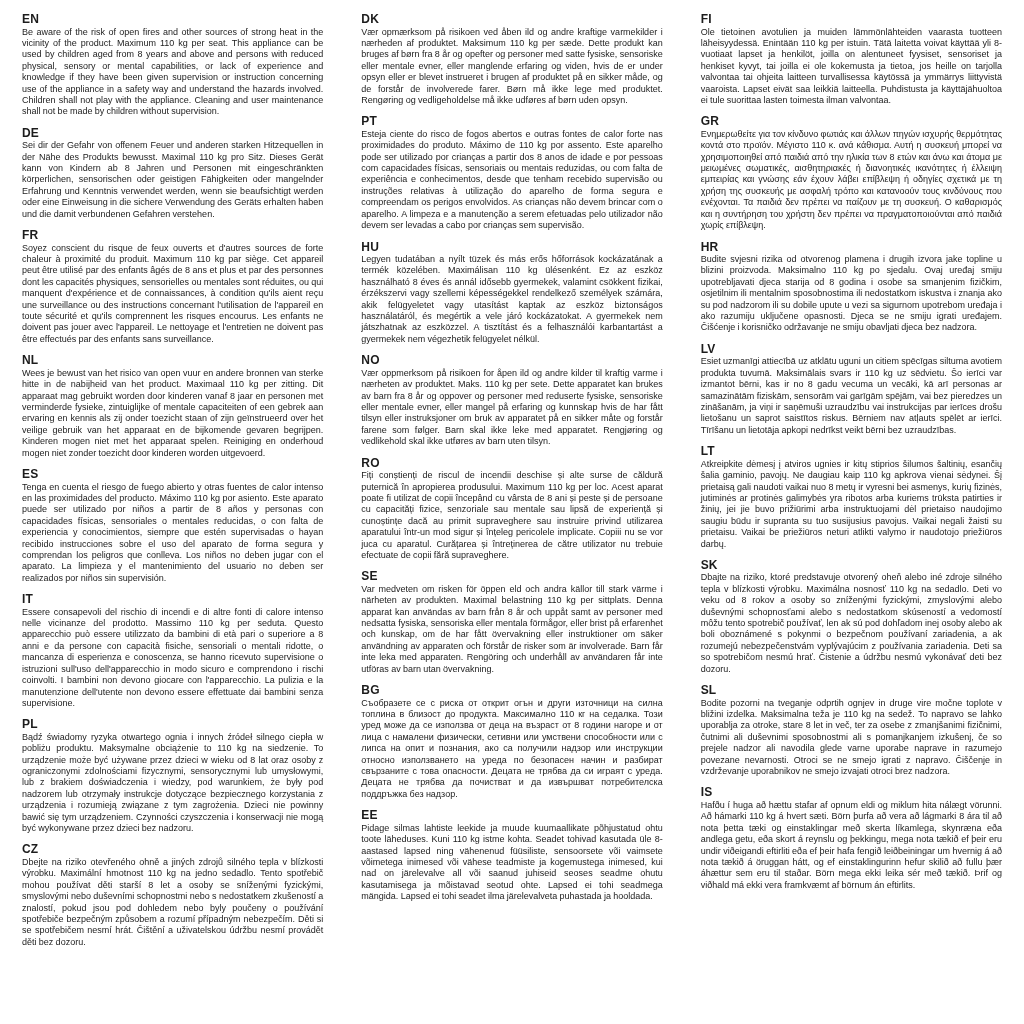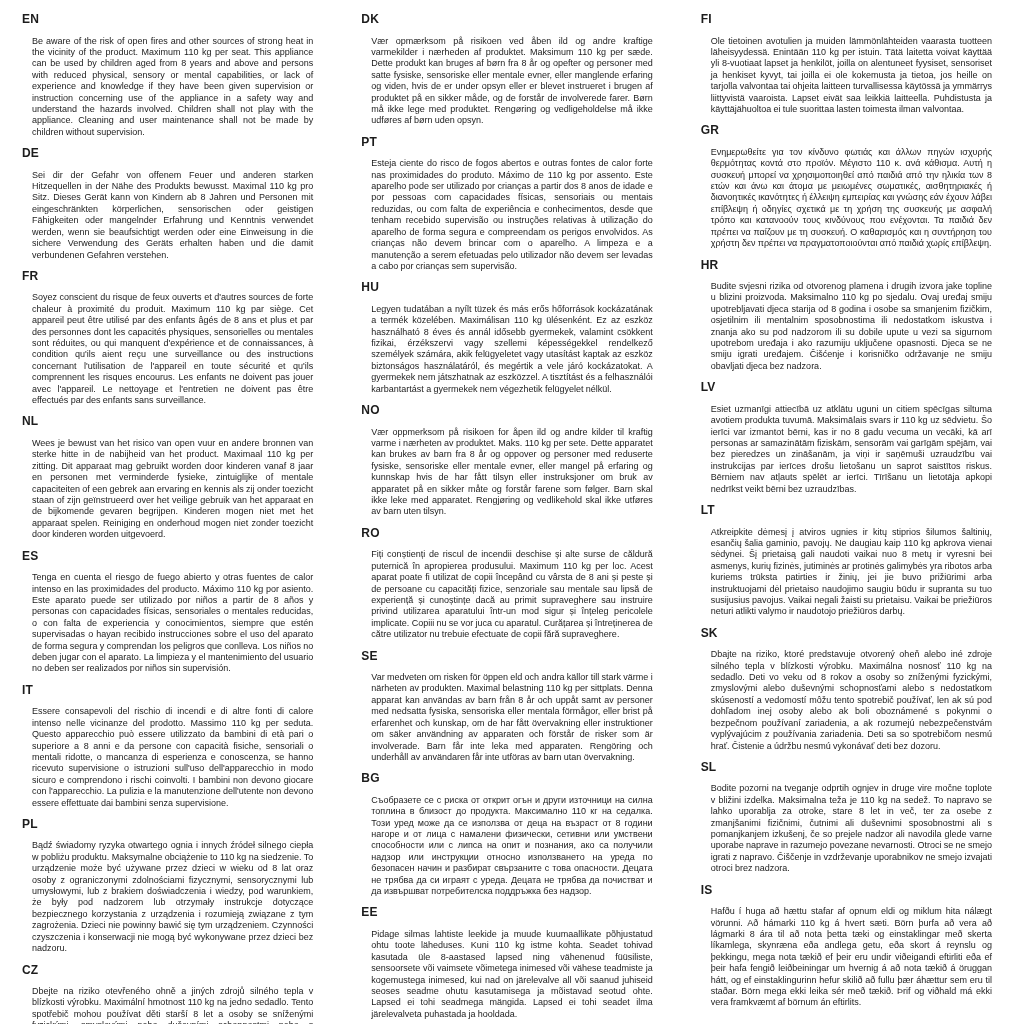--- a/index.html
+++ b/index.html
@@ -31,21 +31,21 @@
   h2.code {
     font-size: 12px;
     line-height: 11.5px;
     font-weight: bold;
     margin: 0 0 1px 0;
     letter-spacing: 0.2px;
   }
   p.body {
     font-size: 9px;
     line-height: 11.4px;
-    margin: 10px;
+    margin: 0;
     text-align: justify;
     word-spacing: -0.2px;
   }
 </style>
 </head>
 <body>
 
 <div class="page">
   <div class="columns">
 

